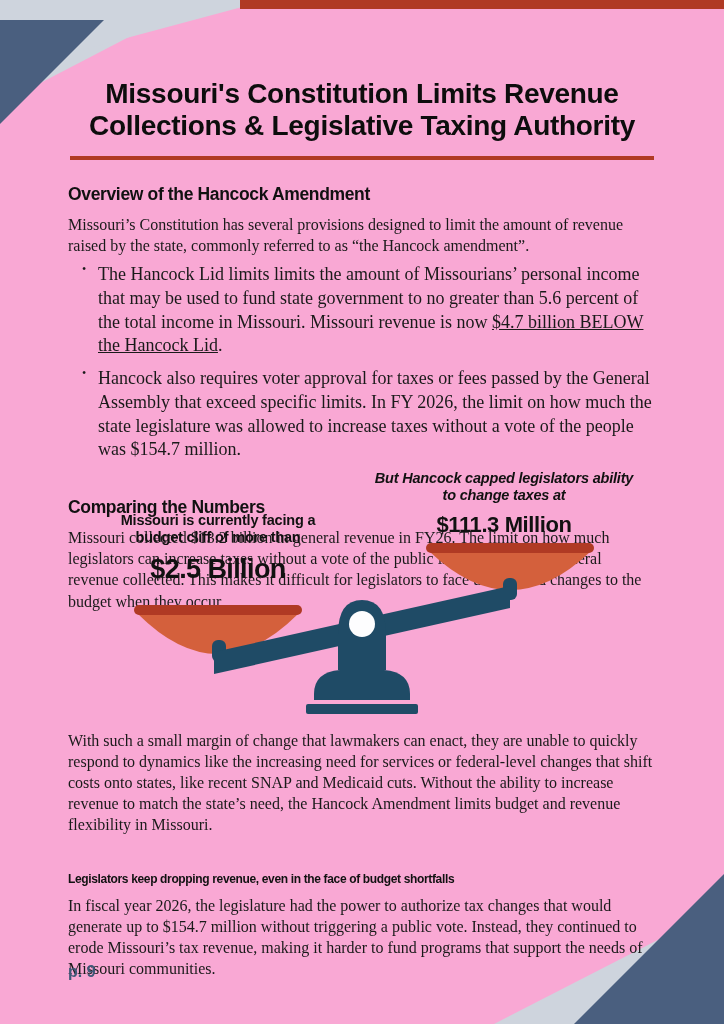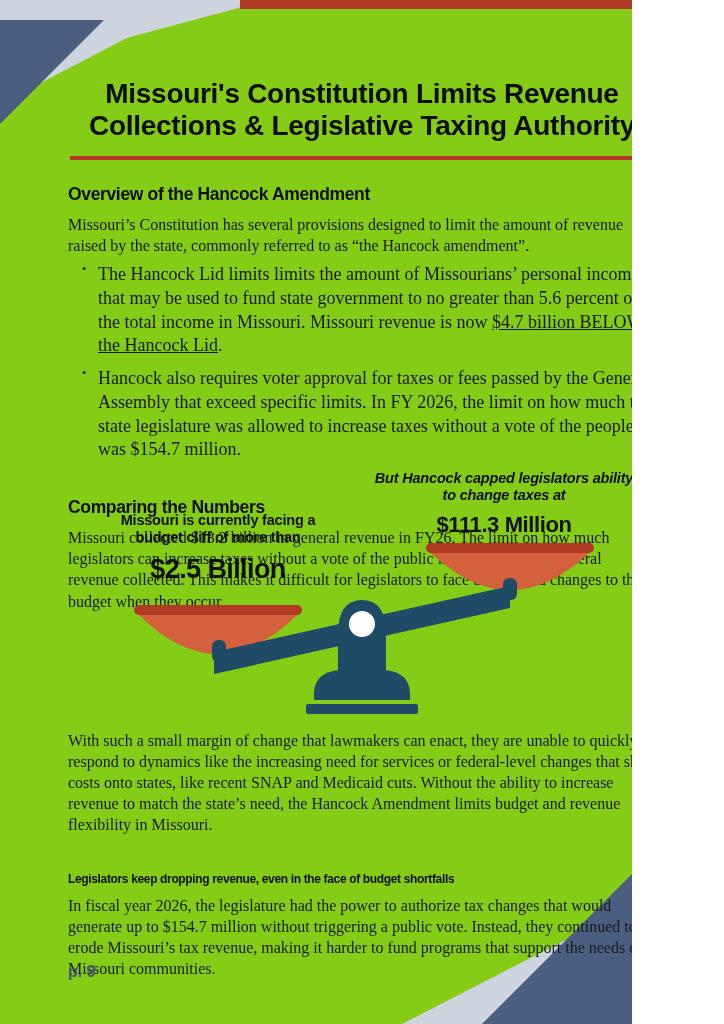--- a/index.html
+++ b/index.html
@@ -5,23 +5,23 @@
   html, body {
     margin: 0;
     padding: 0;
     background: #ffffff;
   }
   body {
     font-family: "Liberation Serif", serif;
   }
   .page {
     position: relative;
-    width: 632px;
+    width: 724px;
     height: 1024px;
-    background: #84cc16;
+    background: #f9a8d4;
     overflow: hidden;
   }
 
   
   .deco { position: absolute; }
 
   .top-red-bar {
     top: 0;
     left: 240px;
     width: 484px;

